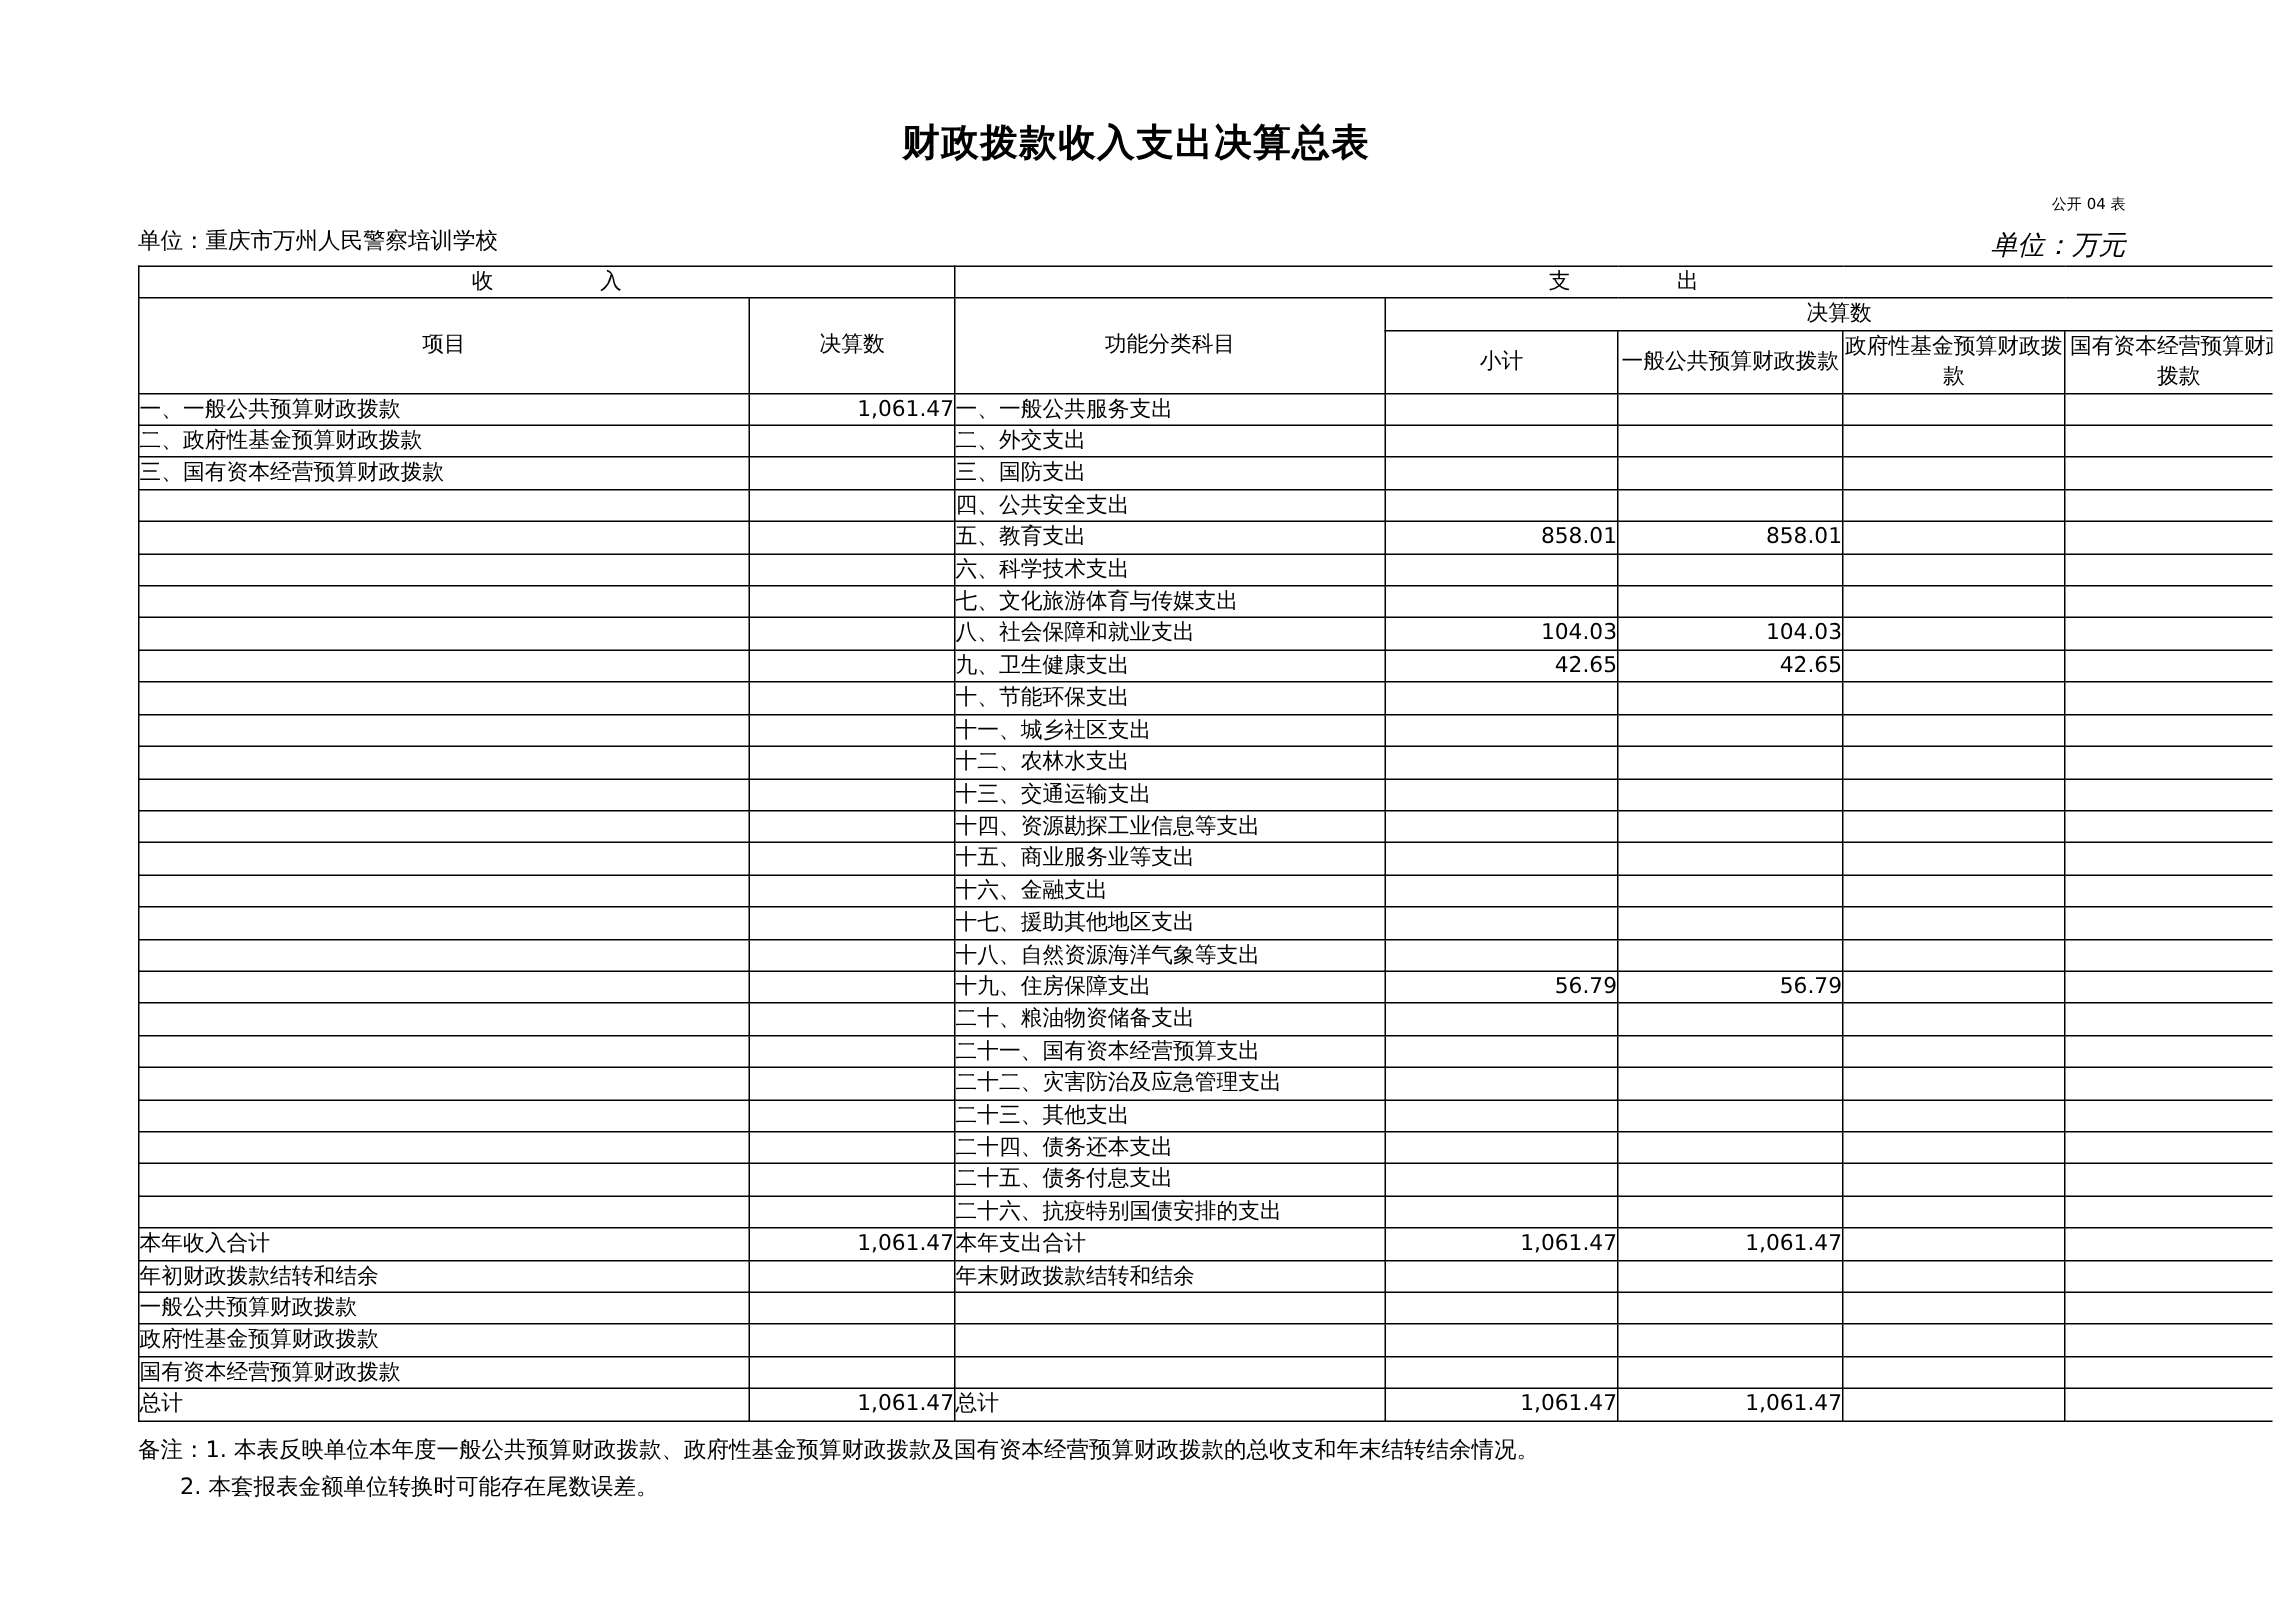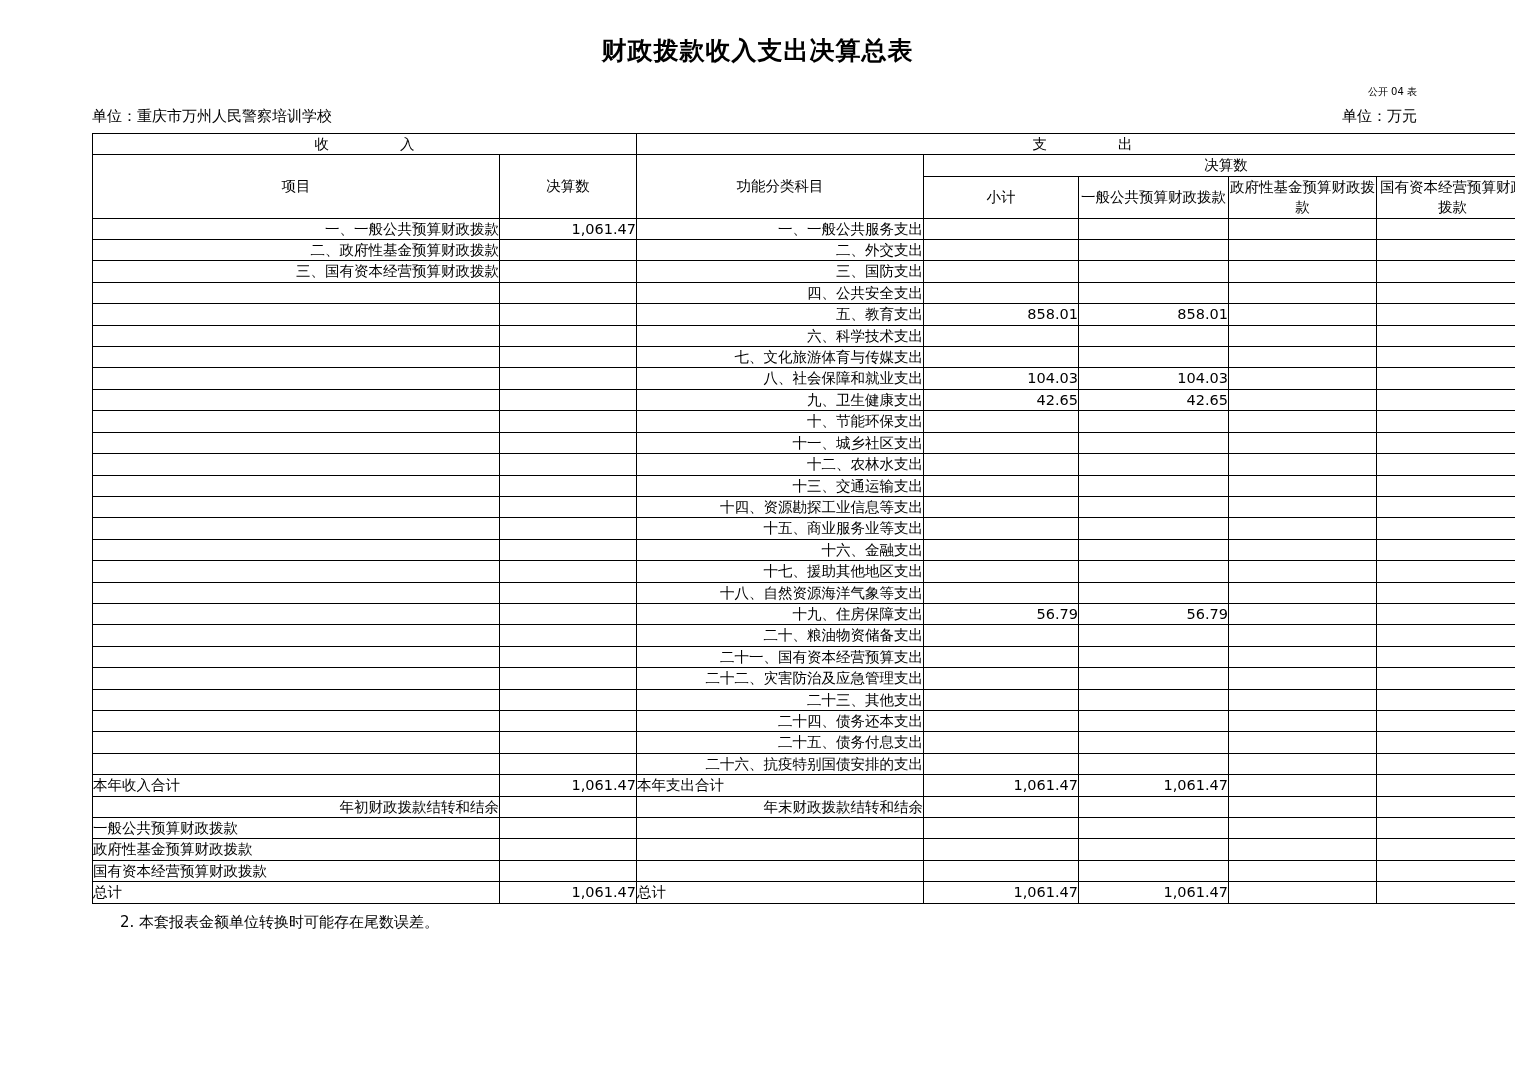--- a/index.html
+++ b/index.html
@@ -19,21 +19,21 @@
     position: relative;
     width: 1515px;
     height: 1069px;
     box-sizing: border-box;
   }
   .doc-title {
     text-align: center;
     font-size: 25px;
     font-weight: bold;
     letter-spacing: 1px;
-    margin-top: 34px;
+    margin-top: 78px;
     font-family: "DejaVu Serif", "Liberation Serif", serif;
   }
   .meta-row {
     position: relative;
     margin-top: 22px;
     height: 22px;
   }
   .meta-left {
     position: absolute;
     left: 92px;
@@ -44,21 +44,22 @@
   .meta-right-1 {
     position: absolute;
     right: 98px;
     top: -4px;
     font-size: 10px;
   }
   .meta-right-2 {
     position: absolute;
     right: 98px;
     top: 18px;
-    font-size: 15px;
+    font-size: 18px;
+    font-style: italic;
   }
   table.fin {
     border-collapse: collapse;
     margin-left: 92px;
     margin-top: 22px;
     table-layout: fixed;
     width: 1324px;
   }
   table.fin td, table.fin th {
     border: 1px solid #000000;
@@ -79,21 +80,21 @@
 
   .hdr {
     text-align: center;
     font-weight: bold;
   }
   .hdr-wide-space {
     letter-spacing: 14px;
     text-indent: 14px;
   }
   .txt-l {
-    text-align: right;
+    text-align: left;
     padding-left: 5px;
   }
   .txt-l-indent {
     text-align: left;
     padding-left: 18px;
   }
   .txt-r {
     text-align: right;
     padding-right: 8px;
   }
@@ -443,16 +444,17 @@
         <td class="txt-c bold">总计</td>
         <td class="txt-r">1,061.47</td>
         <td class="txt-r">1,061.47</td>
         <td class="txt-r"></td>
         <td class="txt-r"></td>
       </tr>
     </tbody>
   </table>
 
   <div class="notes">
+    <div>备注：1. 本表反映单位本年度一般公共预算财政拨款、政府性基金预算财政拨款及国有资本经营预算财政拨款的总收支和年末结转结余情况。</div>
     <div class="n2">2. 本套报表金额单位转换时可能存在尾数误差。</div>
   </div>
 
 </div>
 
 </body></html>

